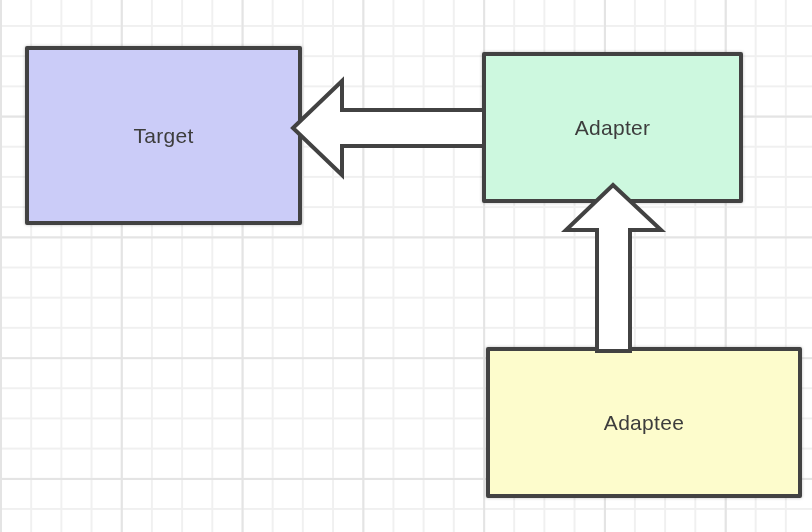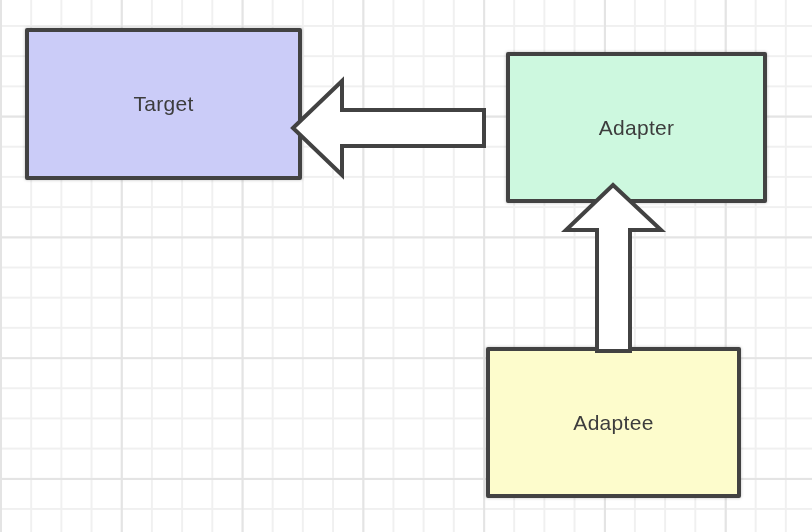--- a/index.html
+++ b/index.html
@@ -32,23 +32,23 @@
     flex-direction: column;
     align-items: center;
     justify-content: center;
     text-align: center;
     color: #3d3d3d;
     font-size: 21px;
     line-height: 30px;
     letter-spacing: 0.3px;
     z-index: 1;
   }
-  .node-target  { left: 25px;  top: 28px;  width: 277px; height: 152px; background: #cbccf8; }
-  .node-adapter { left: 482px; top: 52px;  width: 261px; height: 151px; background: #cdf8df; margin-left: 24px; }
-  .node-adaptee { left: 486px; top: 347px; width: 255px; height: 151px; background: #fdfccc; }
+  .node-target  { left: 25px;  top: 46px;  width: 277px; height: 179px; background: #cbccf8; }
+  .node-adapter { left: 482px; top: 52px;  width: 261px; height: 151px; background: #cdf8df; }
+  .node-adaptee { left: 486px; top: 347px; width: 316px; height: 151px; background: #fdfccc; }
   .arrows-layer {
     position: absolute;
     left: 0;
     top: 0;
     z-index: 2;
     pointer-events: none;
   }
   .block-arrow {
     fill: #ffffff;
     stroke: #424242;

